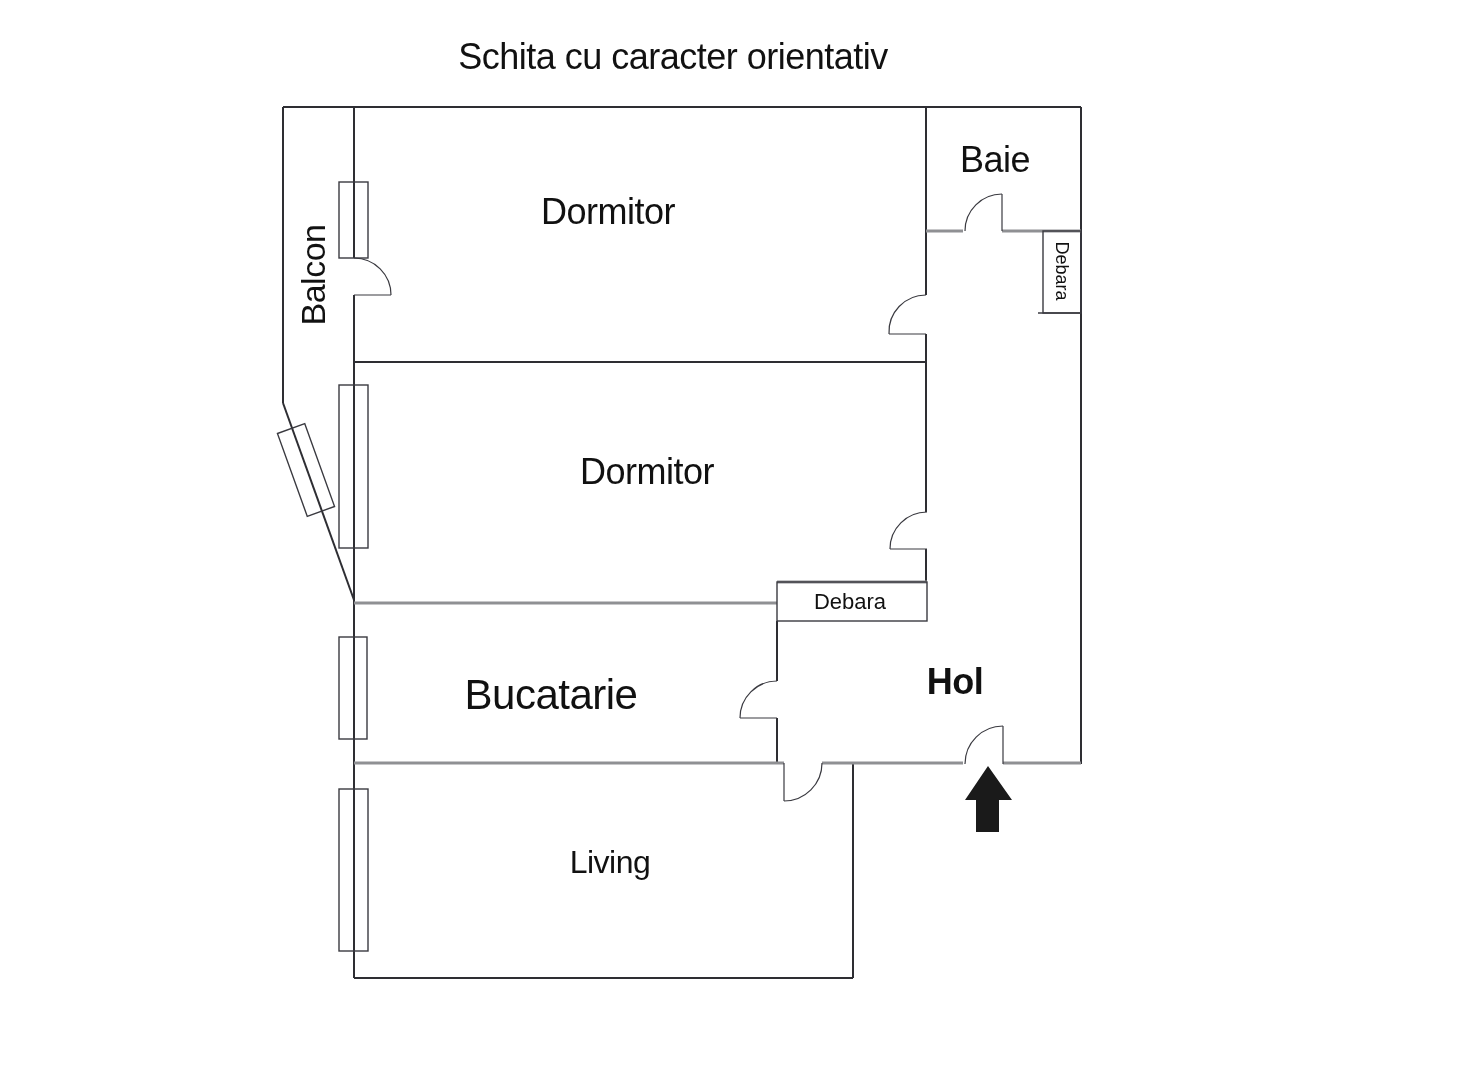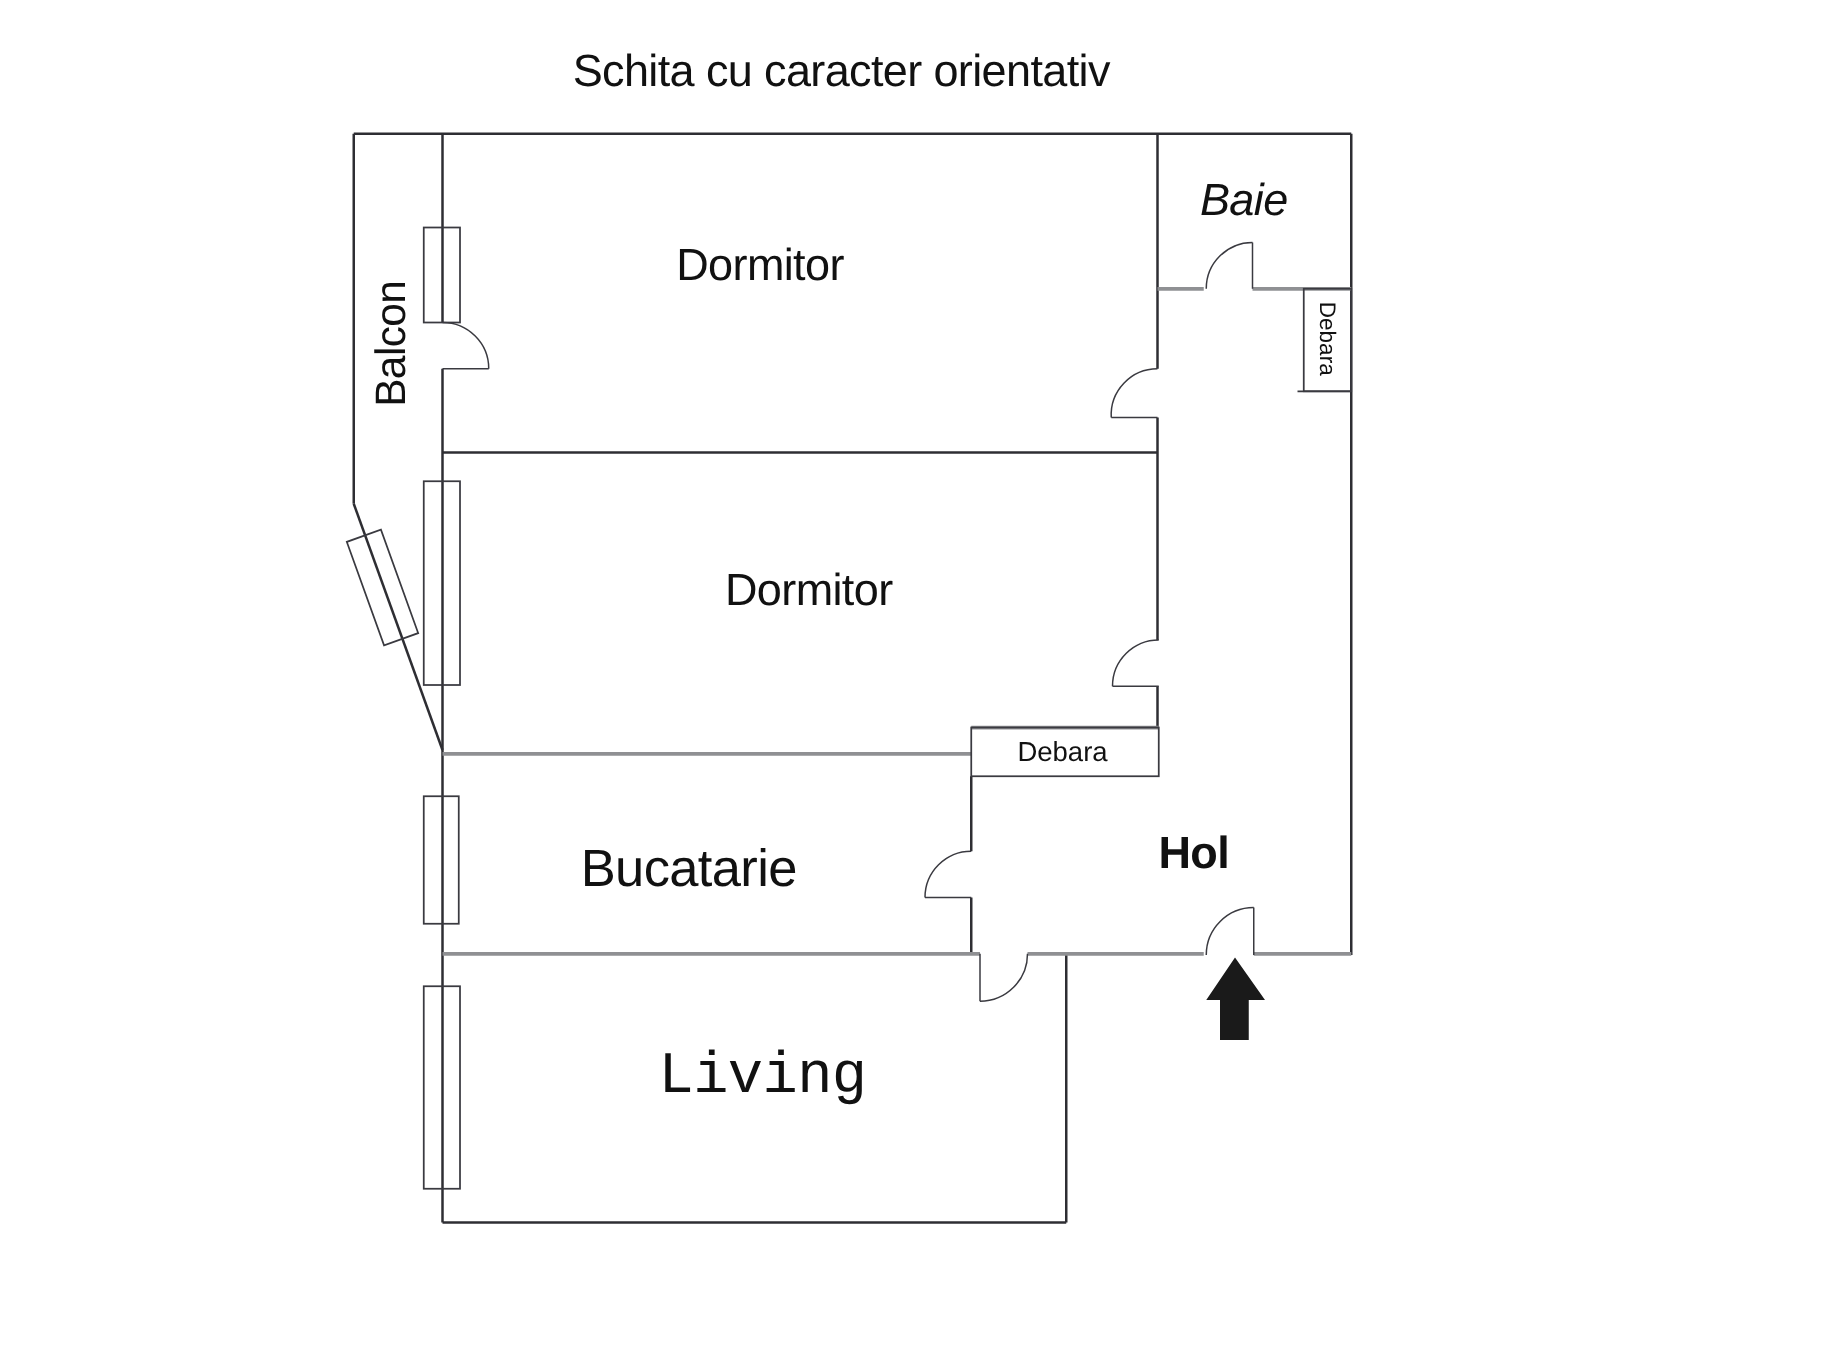--- a/index.html
+++ b/index.html
@@ -23,27 +23,27 @@
     white-space:nowrap;
     font-size:36px;
     letter-spacing:-0.5px;
     line-height:1;
   }
   .lbl.rot-ccw{transform:translate(-50%,-50%) rotate(-90deg);}
   .lbl.rot-cw{transform:translate(-50%,-50%) rotate(90deg);}
   #title{left:673px;top:57px;font-size:36px;}
   #lbl-balcon{left:313px;top:275px;font-size:34px;}
   #lbl-dormitor1{left:608px;top:212px;}
-  #lbl-baie{left:995px;top:160px;font-style:italic;}
+  #lbl-baie{left:995px;top:160px;}
   #lbl-debara-top{left:1062px;top:271px;font-size:18px;letter-spacing:0;}
   #lbl-dormitor2{left:647px;top:472px;}
   #lbl-debara-mid{left:850px;top:602px;font-size:22px;letter-spacing:0;}
   #lbl-bucatarie{left:551px;top:695px;font-size:42px;}
   #lbl-hol{left:955px;top:682px;font-weight:bold;}
-  #lbl-living{left:610px;top:862px;font-size:47px;font-family:Liberation Mono, monospace;}
+  #lbl-living{left:610px;top:862px;font-size:32px;}
 </style>
 </head>
 <body>
 
 <div id="stage">
 
   <svg id="plan-svg" width="1458" height="1080" viewBox="0 0 1458 1080">
 
     <g>
       <path class="wall-dark" d="M283,107 H1081"></path>

